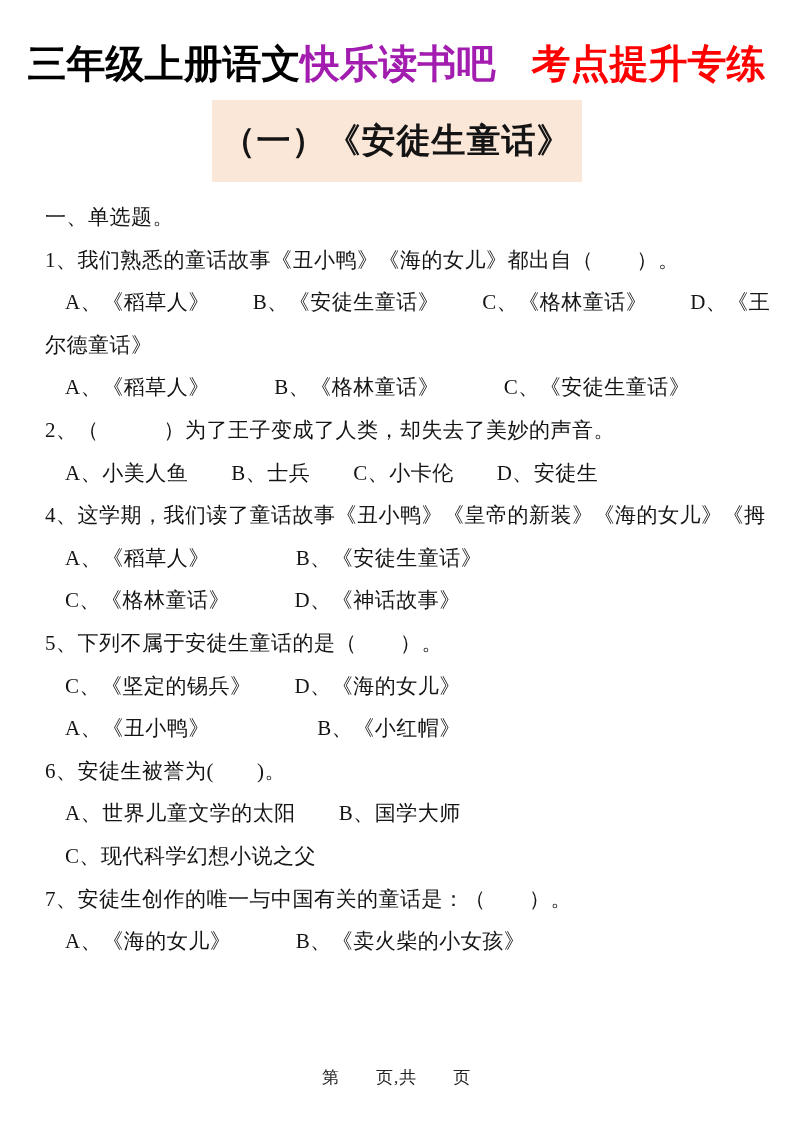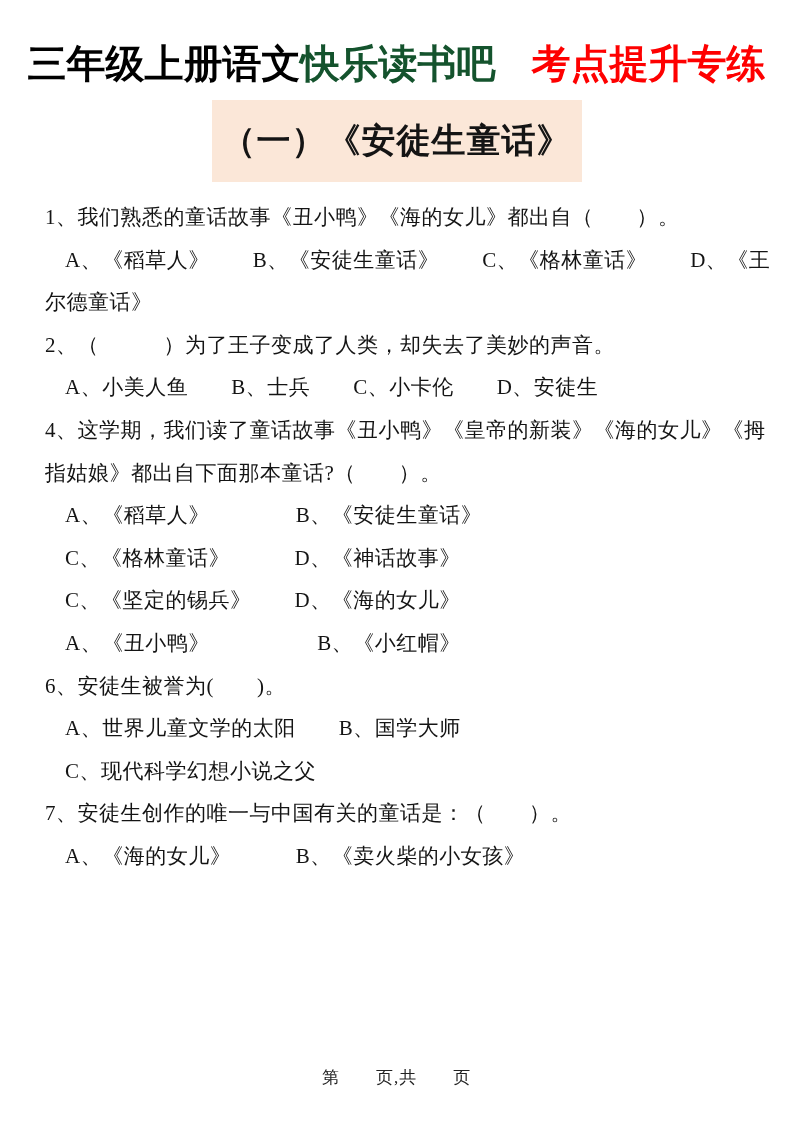--- a/index.html
+++ b/index.html
@@ -18,21 +18,21 @@
     margin-top: 38px;
     text-align: center;
     font-family: "Liberation Sans", sans-serif;
     font-weight: 900;
     font-size: 39px;
     line-height: 52px;
     letter-spacing: 0px;
     white-space: nowrap;
   }
   .doc-title .seg-black { color: #000000; }
-  .doc-title .seg-blue  { color: #14532d; }
+  .doc-title .seg-blue  { color: #a21caf; }
   .doc-title .seg-red   { color: #FE0000; margin-left: 36px; }
   .subtitle-row {
     margin-top: 10px;
     text-align: center;
   }
   .subtitle-highlight {
     display: inline-block;
     background: #FBE7D8;
     color: #141414;
     font-family: "Liberation Serif", serif;
@@ -73,29 +73,31 @@
 
   <div class="doc-title">
     <span class="seg-black">三年级上册语文</span><span class="seg-blue">快乐读书吧</span><span class="seg-red">考点提升专练</span>
   </div>
 
   <div class="subtitle-row">
     <span class="subtitle-highlight">（一）《安徒生童话》</span>
   </div>
 
   <div class="body-lines">
+      <div class="line">一、单选题。</div>
       <div class="line">1、我们熟悉的童话故事《丑小鸭》《海的女儿》都出自（　　）。</div>
       <div class="line opt">A、《稻草人》　　B、《安徒生童话》　　C、《格林童话》　　D、《王</div>
       <div class="line">尔德童话》</div>
+      <div class="line opt">A、《稻草人》　　　B、《格林童话》　　　C、《安徒生童话》</div>
       <div class="line">2、（　　　）为了王子变成了人类，却失去了美妙的声音。</div>
       <div class="line opt">A、小美人鱼　　B、士兵　　C、小卡伦　　D、安徒生</div>
       <div class="line">4、这学期，我们读了童话故事《丑小鸭》《皇帝的新装》《海的女儿》《拇</div>
-      <div class="line">指姑娘》都出自下面那本童话?（　　）。</div>
       <div class="line opt">A、《稻草人》　　　　B、《安徒生童话》</div>
       <div class="line opt">C、《格林童话》　　　D、《神话故事》</div>
+      <div class="line">5、下列不属于安徒生童话的是（　　）。</div>
       <div class="line opt">C、《坚定的锡兵》　　D、《海的女儿》</div>
       <div class="line opt">A、《丑小鸭》　　　　　B、《小红帽》</div>
       <div class="line">6、安徒生被誉为(　　)。</div>
       <div class="line opt">A、世界儿童文学的太阳　　B、国学大师</div>
       <div class="line opt">C、现代科学幻想小说之父</div>
       <div class="line">7、安徒生创作的唯一与中国有关的童话是：（　　）。</div>
       <div class="line opt">A、《海的女儿》　　　B、《卖火柴的小女孩》</div>
     </div>
 
   <div class="page-footer">第　　页,共　　页</div>

